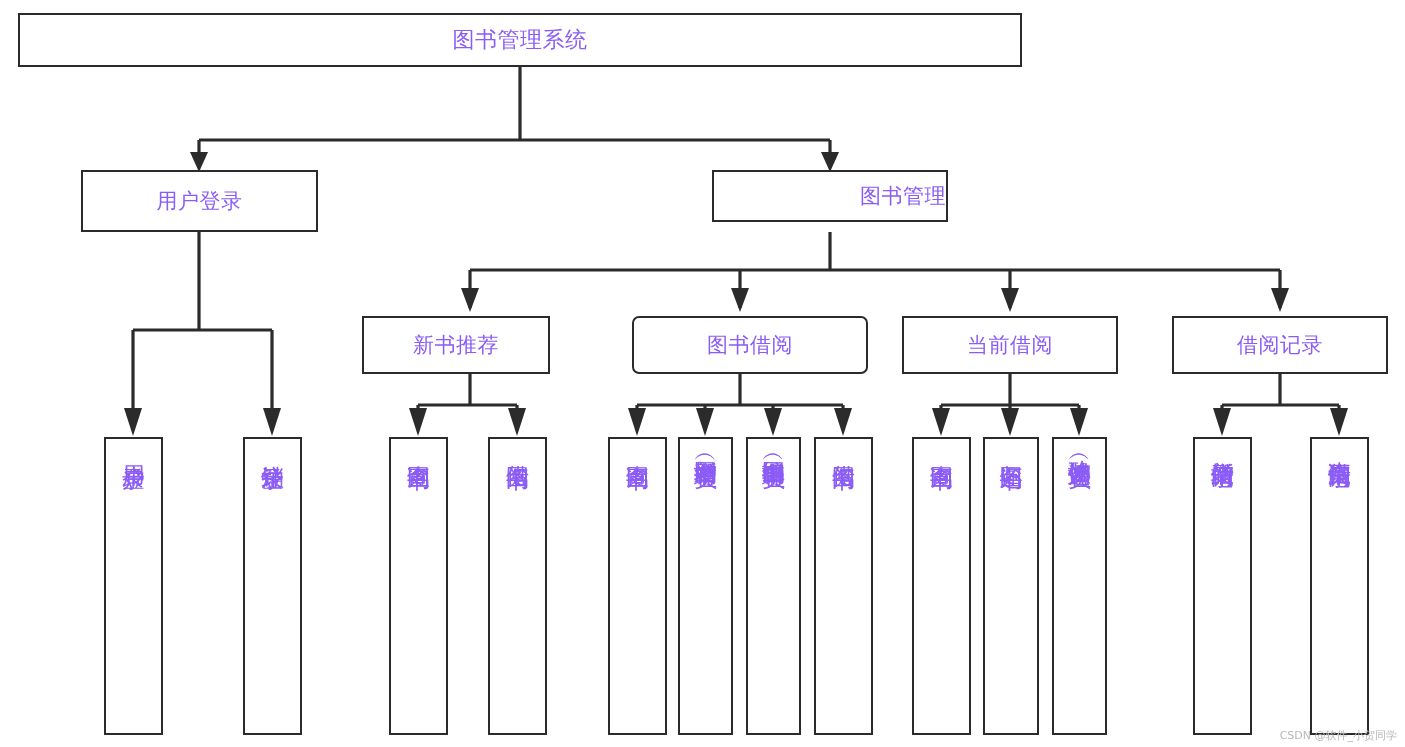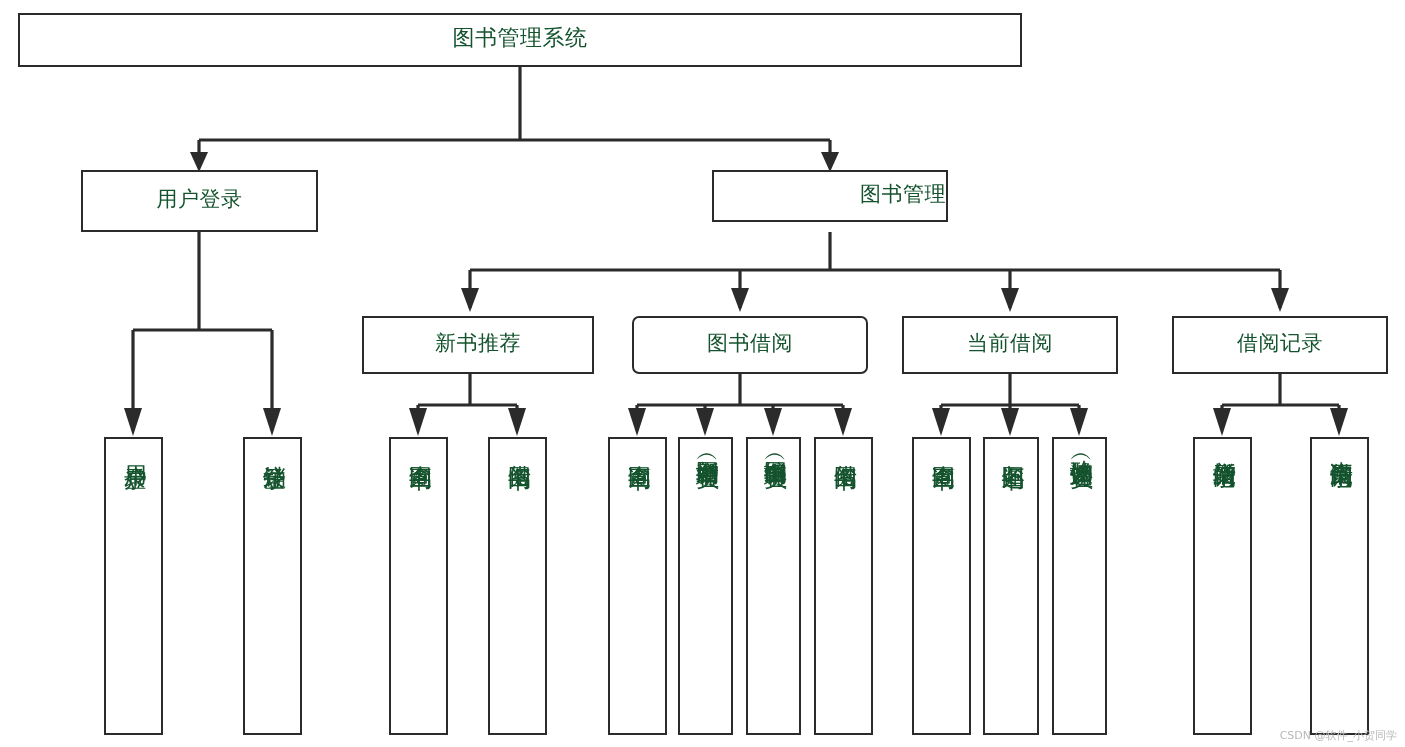--- a/index.html
+++ b/index.html
@@ -30,26 +30,25 @@
     position: absolute;
     box-sizing: border-box;
     background: #ffffff;
     border: 2.5px solid #2b2b2b;
     display: flex;
     align-items: center;
     justify-content: center;
     z-index: 5;
   }
   .node-label {
-    color: #14532d;
+    color: #8b5cf6;
     font-size: 21px;
     line-height: 1.05;
     letter-spacing: 0.5px;
     white-space: nowrap;
-    font-family: Liberation Mono, monospace;
   }
   .node.horizontal .node-label {
     font-size: 21px;
   }
   .node.root .node-label {
     font-size: 22px;
   }
   .node.vertical {
     align-items: flex-start;
     justify-content: center;
@@ -165,21 +164,21 @@
   </div>
 
   <div class="node horizontal" style="left:81px; top:170px; width:237px; height:62px;">
     <span class="node-label">用户登录</span>
   </div>
 
   <div class="node horizontal" style="left:712px; top:170px; width:236px; height:52px;justify-content:flex-end;">
     <span class="node-label">图书管理</span>
   </div>
 
-  <div class="node horizontal" style="left:362px; top:316px; width:232px; height:58px;">
+  <div class="node horizontal" style="left:362px; top:316px; width:188px; height:58px;">
     <span class="node-label">新书推荐</span>
   </div>
 
   <div class="node horizontal" style="left:632px; top:316px; width:236px; height:58px;border-radius:7px;">
     <span class="node-label">图书借阅</span>
   </div>
 
   <div class="node horizontal" style="left:1172px; top:316px; width:216px; height:58px;">
     <span class="node-label">借阅记录</span>
   </div>

